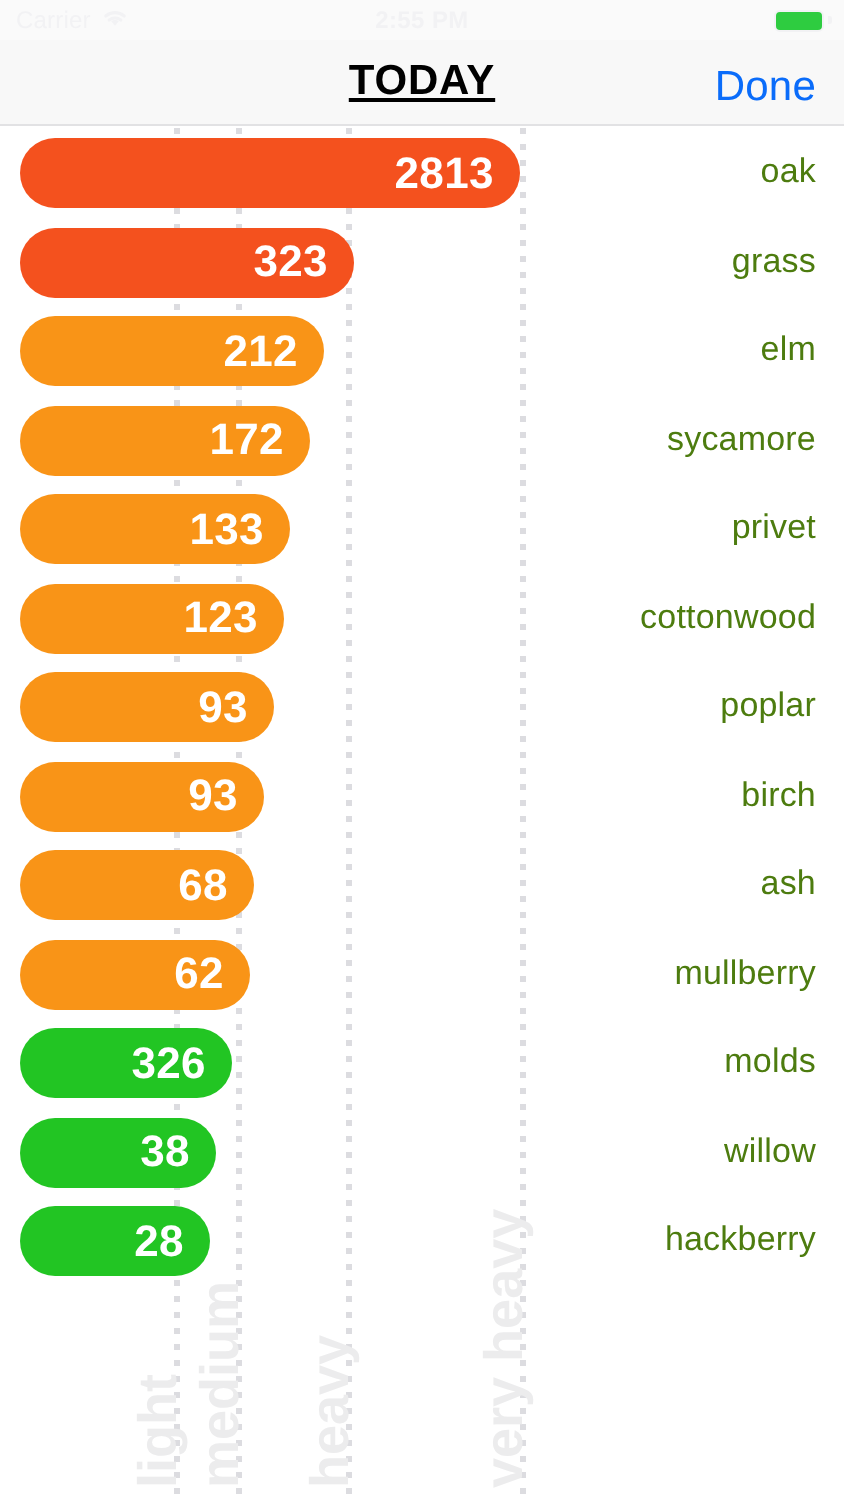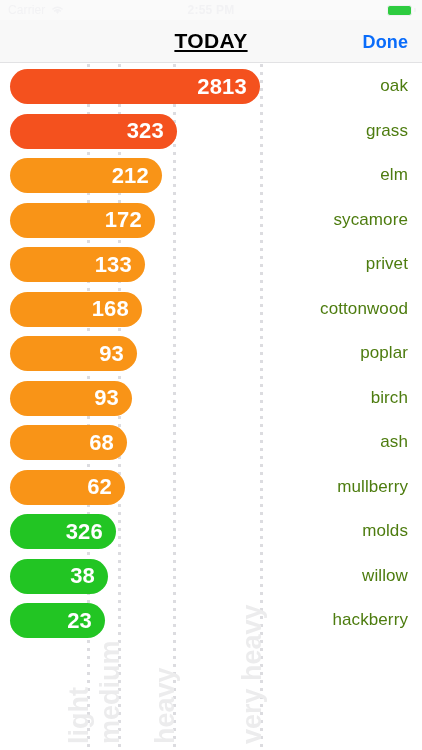--- a/index.html
+++ b/index.html
@@ -91,22 +91,22 @@
     font-size: 21px;
     font-weight: bold;
     color: #000000;
     letter-spacing: 0.4px;
     text-decoration: underline;
   }
   .nav-done {
     position: absolute;
     right: 14px;
     top: 12px;
-    font-size: 18px;
-    font-weight: bold;
+    font-size: 21px;
+    font-weight: normal;
     color: #0a6cfa;
     letter-spacing: 0.1px;
     cursor: pointer;
   }
 
   
   .chart {
     position: absolute;
     top: 64px; left: 0;
     width: 422px;
@@ -249,21 +249,21 @@
           <div class="row-label">sycamore</div>
         </div>
         <div class="row">
           <div class="bar" style="width: 135px; background: rgb(249, 148, 23);">
             <span class="bar-value">133</span>
           </div>
           <div class="row-label">privet</div>
         </div>
         <div class="row">
           <div class="bar" style="width: 132px; background: rgb(249, 148, 23);">
-            <span class="bar-value">168</span>
+            <span class="bar-value">123</span>
           </div>
           <div class="row-label">cottonwood</div>
         </div>
         <div class="row">
           <div class="bar" style="width: 127px; background: rgb(249, 148, 23);">
             <span class="bar-value">93</span>
           </div>
           <div class="row-label">poplar</div>
         </div>
         <div class="row">
@@ -291,20 +291,20 @@
           <div class="row-label">molds</div>
         </div>
         <div class="row">
           <div class="bar" style="width: 98px; background: rgb(34, 197, 35);">
             <span class="bar-value">38</span>
           </div>
           <div class="row-label">willow</div>
         </div>
         <div class="row">
           <div class="bar" style="width: 95px; background: rgb(34, 197, 35);">
-            <span class="bar-value">23</span>
+            <span class="bar-value">28</span>
           </div>
           <div class="row-label">hackberry</div>
         </div>
       </div>
   </div>
 
 </div>
 
 </body></html>

